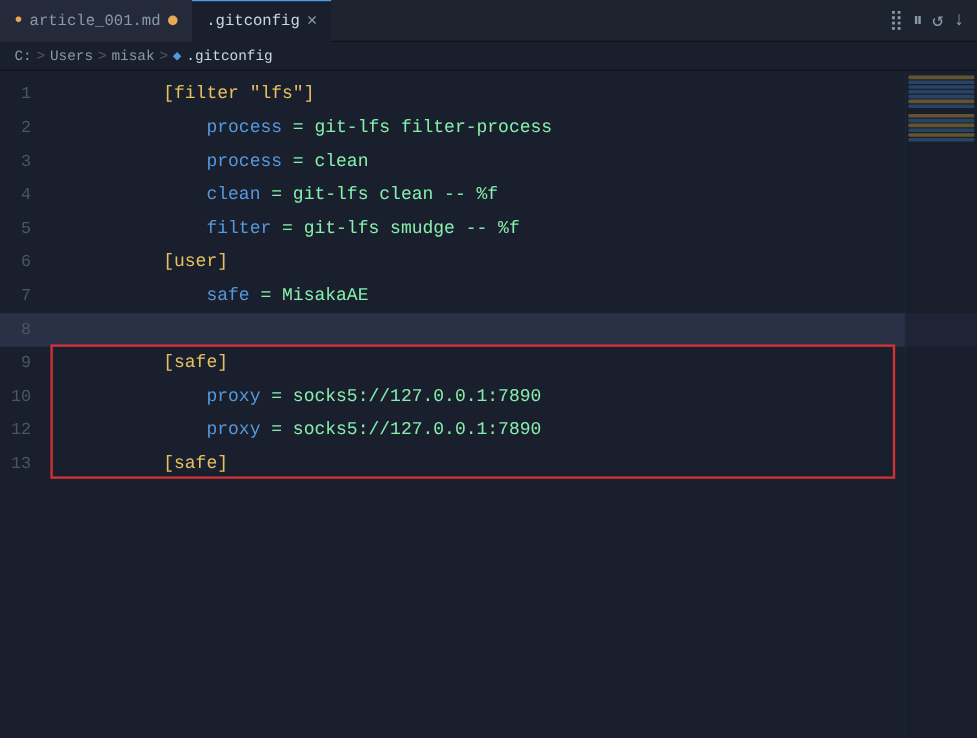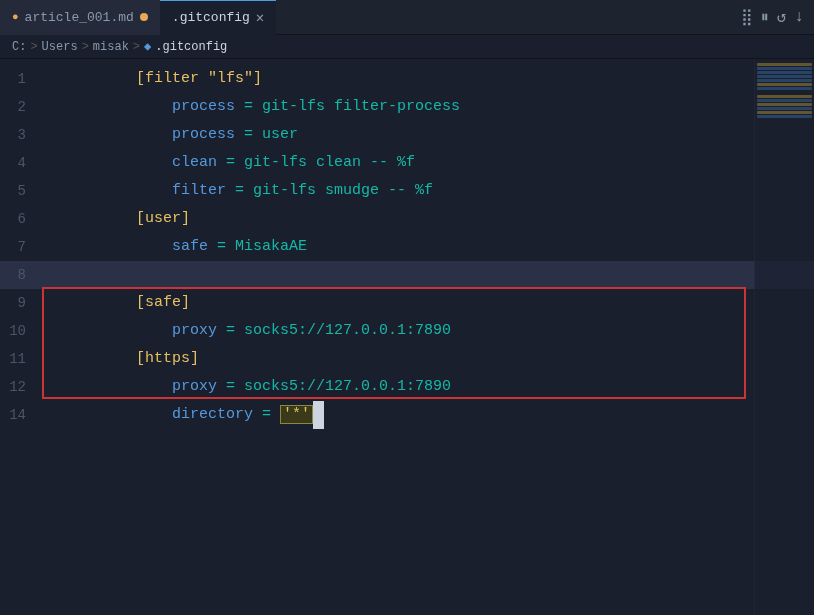--- a/index.html
+++ b/index.html
@@ -155,21 +155,21 @@
 
     .line-content {
       flex: 1;
       white-space: pre;
       padding-left: 4px;
     }
 
     
     .c-yellow { color: #e8c060; }
     .c-blue   { color: #5599dd; }
-    .c-white  { color: #14b8a6; }
+    .c-white  { color: #86efac; }
 
     
     .line-highlight {
       background: #2a3147;
     }
 
     
     .red-selection {
       position: absolute;
       border: 2px solid #cc3333;
@@ -240,21 +240,21 @@
       <div class="code-line">
         <span class="line-num">2</span>
         <span class="line-content">
           <span>    </span><span class="c-blue">process</span><span class="c-white"> = git-lfs filter-process</span>
         </span>
       </div>
 
       <div class="code-line">
         <span class="line-num">3</span>
         <span class="line-content">
-          <span>    </span><span class="c-blue">process</span><span class="c-white"> = user</span>
+          <span>    </span><span class="c-blue">process</span><span class="c-white"> = clean</span>
         </span>
       </div>
 
       <div class="code-line">
         <span class="line-num">4</span>
         <span class="line-content">
           <span>    </span><span class="c-blue">clean</span><span class="c-white"> = git-lfs clean -- %f</span>
         </span>
       </div>
 
@@ -291,41 +291,35 @@
         </span>
       </div>
 
       <div class="code-line">
         <span class="line-num">10</span>
         <span class="line-content">
           <span>    </span><span class="c-blue">proxy</span><span class="c-white"> = socks5://127.0.0.1:7890</span>
         </span>
       </div>
 
-      <div class="code-line">
-        <span class="line-num">11</span>
-        <span class="line-content">
-          <span class="c-yellow">[https]</span>
-        </span>
-      </div>
 
       <div class="code-line">
         <span class="line-num">12</span>
         <span class="line-content">
           <span>    </span><span class="c-blue">proxy</span><span class="c-white"> = socks5://127.0.0.1:7890</span>
         </span>
       </div>
 
-
-      <div class="code-line">
-        <span class="line-num">14</span>
-        <span class="line-content">
-          <span>    </span><span class="c-blue">directory</span><span class="c-white"> = </span><span class="highlight-inline c-yellow">'*'</span><span class="cursor-block"> </span>
-        </span>
-      </div>
+      <div class="code-line">
+        <span class="line-num">13</span>
+        <span class="line-content">
+          <span class="c-yellow">[safe]</span>
+        </span>
+      </div>
+
 
 
       <div class="red-selection" style="top: calc(8 * 28px + 4px); left: 42px; right: 68px; height: calc(4 * 28px);">
       </div>
 
     </div>
 
     <div class="minimap">
       <div class="minimap-content">
         <div class="minimap-line yellow"></div>

